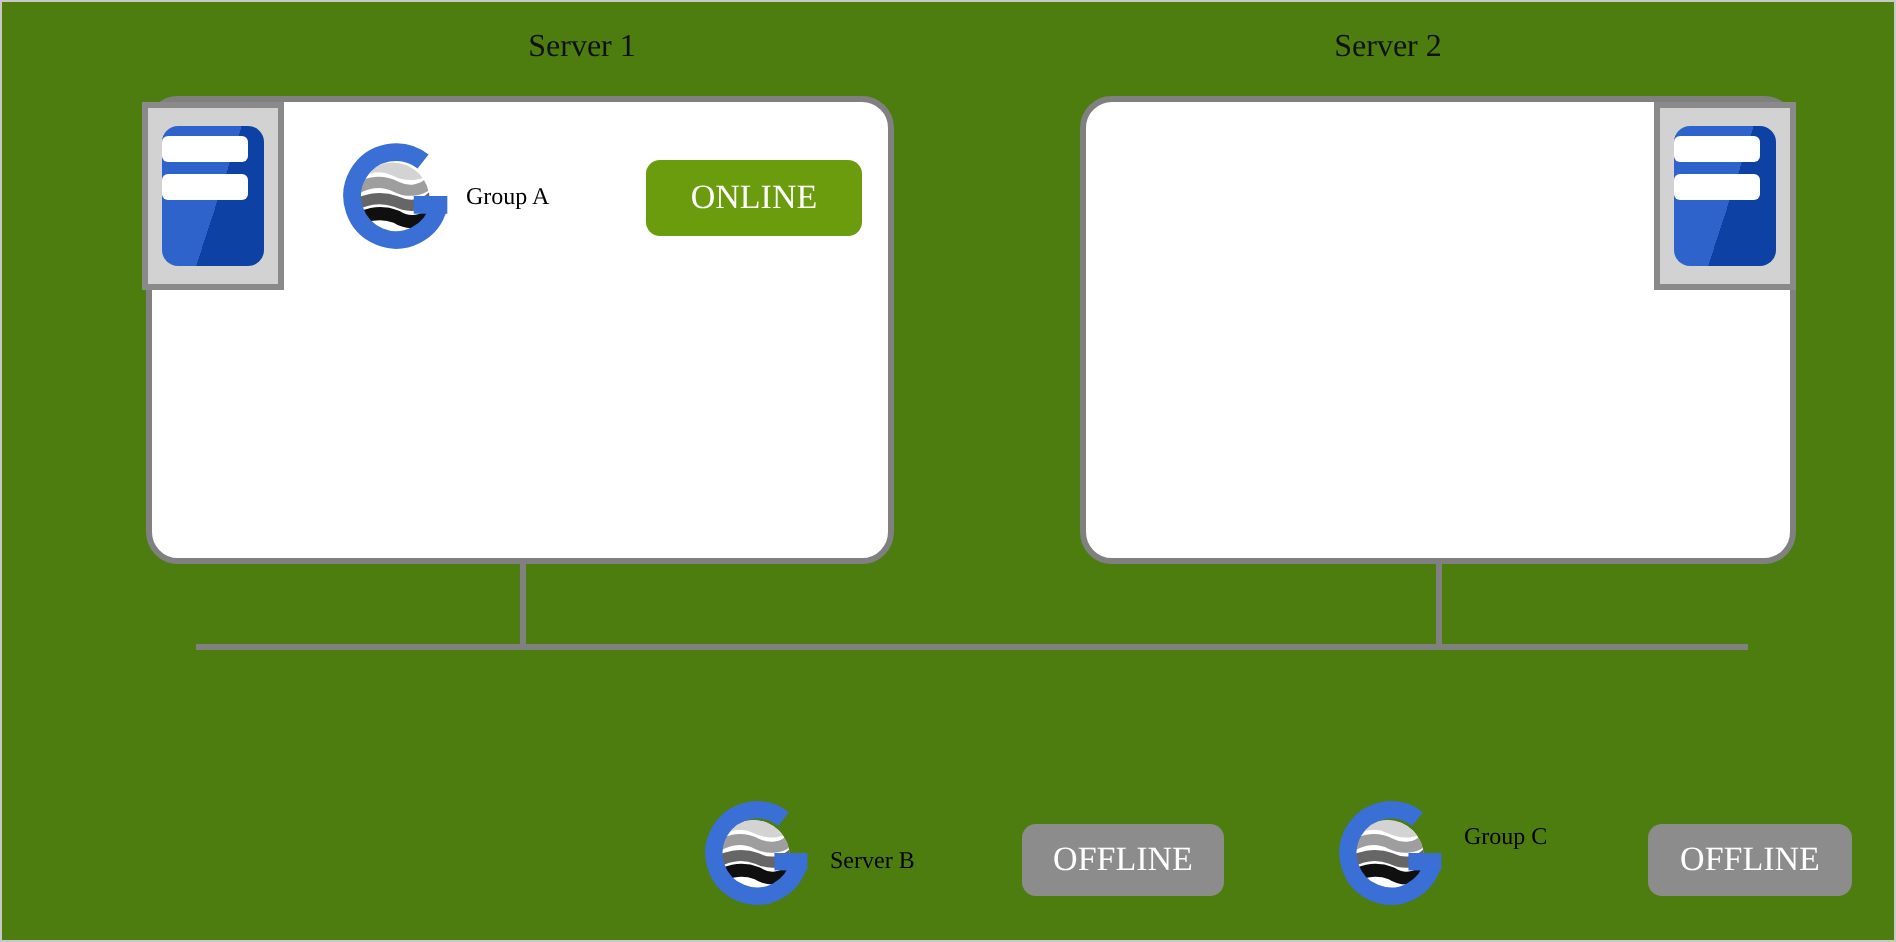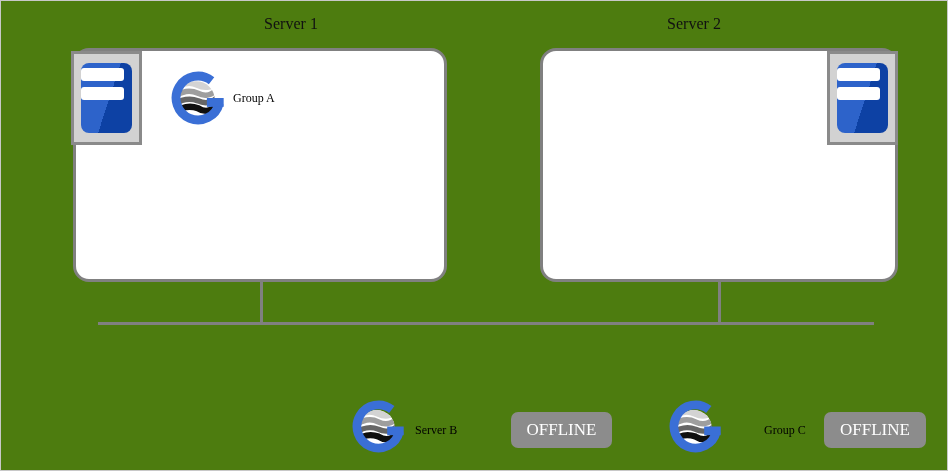--- a/index.html
+++ b/index.html
@@ -101,21 +101,21 @@
   .group-label {
     position: absolute;
     font-size: 12px;
     line-height: 20px;
     color: #000000;
     white-space: nowrap;
     z-index: 4;
   }
   .group-label.ga { left: 232px; top: 87px; }
   .group-label.gb { left: 414px; top: 419px; }
-  .group-label.gc { left: 731px; top: 419px; margin-left: 32px; }
+  .group-label.gc { left: 731px; top: 407px; }
 
   .status-badge {
     position: absolute;
     display: flex;
     align-items: center;
     justify-content: center;
     color: #ffffff;
     font-size: 17px;
     border-radius: 7px;
     z-index: 4;
@@ -163,20 +163,21 @@
         <path d="M 4 21 C 12 12, 22 11, 30 15 C 36 18, 44 18, 50 12" fill="none" stroke="#d3d3d3" stroke-width="9"></path>
         <path d="M 4 30 C 12 22, 22 21, 30 25 C 36 28, 44 28, 50 21" fill="none" stroke="#9e9e9e" stroke-width="6"></path>
         <path d="M 4 38 C 12 31, 22 30, 30 33 C 36 36, 44 36, 50 30" fill="none" stroke="#666666" stroke-width="6"></path>
         <path d="M 4 47 C 12 39, 22 38, 30 41 C 36 45, 44 45, 50 38" fill="none" stroke="#0f0f0f" stroke-width="7"></path>
       </g>
       <path d="M 52.8 35.7 A 23.5 23.5 0 1 1 44.5 11.5" fill="none" stroke="#3a6fd6" stroke-width="9.5"></path>
       <rect x="39.5" y="30" width="18" height="9.5" fill="#3a6fd6"></rect>
     </svg>
   </div>
   <div class="group-label ga">Group A</div>
+  <div class="status-badge sa" style="background-color: rgb(106, 156, 13);">ONLINE</div>
 
   <div class="group-logo lb">
     <svg viewBox="0 0 60 60" aria-hidden="true">
       <defs>
           <clipPath id="gclipB">
             <circle cx="28" cy="32" r="20"></circle>
           </clipPath>
         </defs>
       <g clip-path="url(#gclipB)">
         <circle cx="28" cy="32" r="20" fill="#ffffff"></circle>

